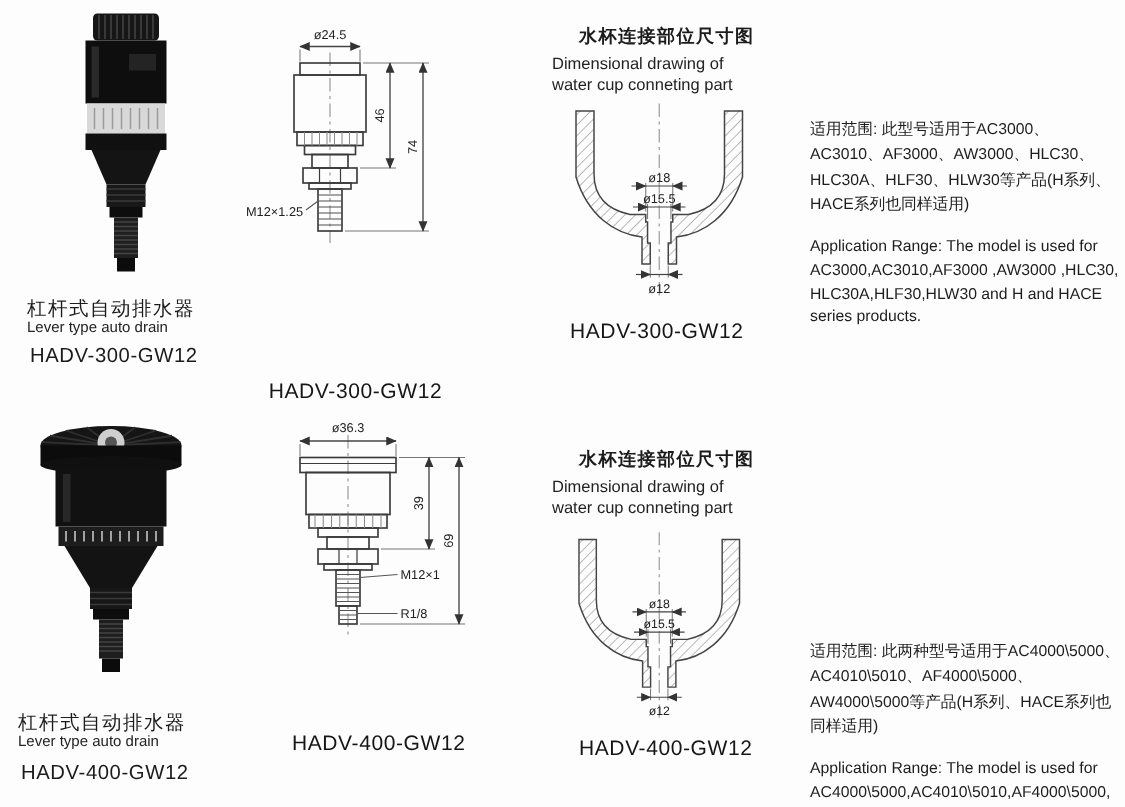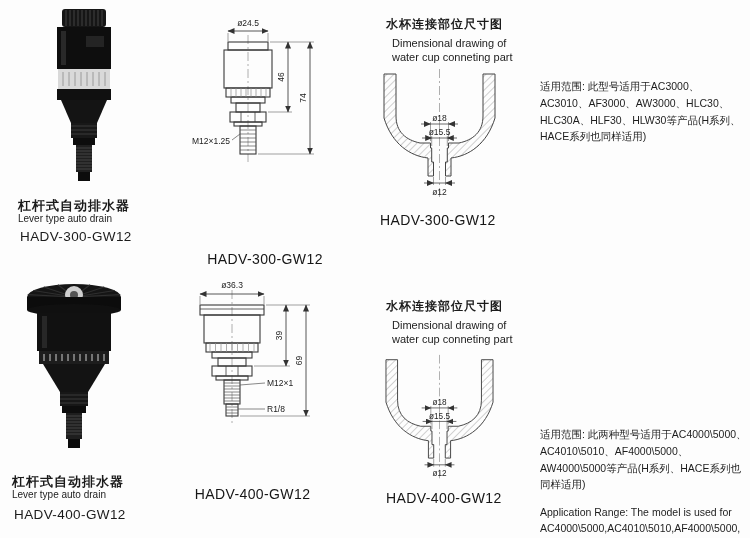--- a/index.html
+++ b/index.html
@@ -1,24 +1,24 @@
 <!DOCTYPE html>
 <html><head>
 <meta charset="utf-8">
 <style>
   * { margin:0; padding:0; box-sizing:border-box; }
   body { background:#ffffff; font-family:"Liberation Sans", sans-serif; }
   .page { position:relative; width:750px; height:538px; background:#fdfdfd; overflow:hidden; color:#1b1b1b; }
   .abs { position:absolute; }
-  .cap-cn { font-size:13px; font-weight:700; letter-spacing:1px; }
+  .cap-cn { font-size:13px; font-weight:400; letter-spacing:1px; }
   .cap-en { font-size:10px; color:#222; }
   .cap-model { font-size:13.5px; letter-spacing:.4px; }
   .drw-model, .cup-model { font-size:14px; letter-spacing:.4px; color:#161616; }
   .cup-title-cn { font-size:12px; font-weight:700; letter-spacing:1px; margin-bottom:3px;margin-left:18px; }
-  .cup-title-en { font-size:11px; line-height:1.3; color:#222;margin-left:24px; }
+  .cup-title-en { font-size:11px; line-height:1.3; color:#222; }
   .app-cn { font-size:10.5px; line-height:1.6; margin-bottom:12px; color:#1d1d1d; }
   .app-en { font-size:10.5px; line-height:1.5; color:#1d1d1d; }
   svg text { font-family:"Liberation Sans", sans-serif; }
   .dim { font-size:8.5px; fill:#222; }
 </style>
 </head>
 <body>
 
 <div class="page">
 
@@ -70,21 +70,21 @@
       <line x1="48" y1="160" x2="64" y2="160"></line>
         <line x1="48" y1="163" x2="64" y2="163"></line>
     </g>
     <rect x="50" y="166" width="12" height="9" fill="#0c0c0c"></rect>
   </svg>
 
   <div class="abs cap-cn" style="left:18px;top:197px">杠杆式自动排水器</div>
   <div class="abs cap-en" style="left:18px;top:213px">Lever type auto drain</div>
   <div class="abs cap-model" style="left:20px;top:229px">HADV-300-GW12</div>
 
-  <div class="abs" style="left:190px;top:16px;width:150px">
+  <div class="abs" style="left:162px;top:16px;width:150px">
     <svg width="150" height="228" viewBox="0 0 150 228">
       <defs>
         <marker id="arA" markerWidth="8" markerHeight="8" refX="6.5" refY="3" orient="auto-start-reverse" markerUnits="userSpaceOnUse">
           <path d="M0,0 L7,3 L0,6 Z" fill="#333"></path>
         </marker>
       </defs>
       <line x1="58" y1="19" x2="58" y2="146" stroke="#999" stroke-width="0.8" stroke-dasharray="9 3 2 3"></line>
       <text class="dim" x="58" y="10" text-anchor="middle">ø24.5</text>
       <line x1="38" y1="15" x2="78" y2="15" stroke="#444" stroke-width="0.9" marker-start="url(#arA)" marker-end="url(#arA)"></line>
       <line x1="38" y1="17" x2="38" y2="25" stroke="#777" stroke-width="0.7"></line>
@@ -167,20 +167,21 @@
     <line x1="81.5" y1="117" x2="93.5" y2="117" stroke="#444" stroke-width="0.8"></line>
     <line x1="72" y1="117" x2="81.5" y2="117" stroke="#444" stroke-width="0.8" marker-end="url(#arB)"></line>
     <line x1="103" y1="117" x2="93.5" y2="117" stroke="#444" stroke-width="0.8" marker-end="url(#arB)"></line>
     <text class="dim" x="87.5" y="129" text-anchor="middle">ø12</text>
   </svg>
 
   <div class="abs cup-model" style="left:380px;top:212px">HADV-300-GW12</div>
 
   <div class="abs" style="left:540px;top:78px;width:206px">
     <p class="app-cn">适用范围: 此型号适用于AC3000、AC3010、AF3000、AW3000、HLC30、HLC30A、HLF30、HLW30等产品(H系列、HACE系列也同样适用)</p>
+    <p class="app-en">Application Range: The model is used for AC3000,AC3010,AF3000 ,AW3000 ,HLC30, HLC30A,HLF30,HLW30 and H and HACE series products.</p>
   </div>
 
   <svg class="abs" style="left:14px;top:280px" width="120" height="190" viewBox="0 0 120 190">
     <ellipse cx="60" cy="17" rx="47" ry="13" fill="#151515"></ellipse>
     <g stroke="#2f2f2f" stroke-width="1.2">
       <line x1="60" y1="17" x2="13.7" y2="14.7"></line>
         <line x1="60" y1="17" x2="19.3" y2="10.5"></line>
       <line x1="60" y1="17" x2="29.8" y2="7"></line>
         <line x1="60" y1="17" x2="43.9" y2="4.8"></line>
       <line x1="60" y1="17" x2="76.1" y2="4.8"></line>

